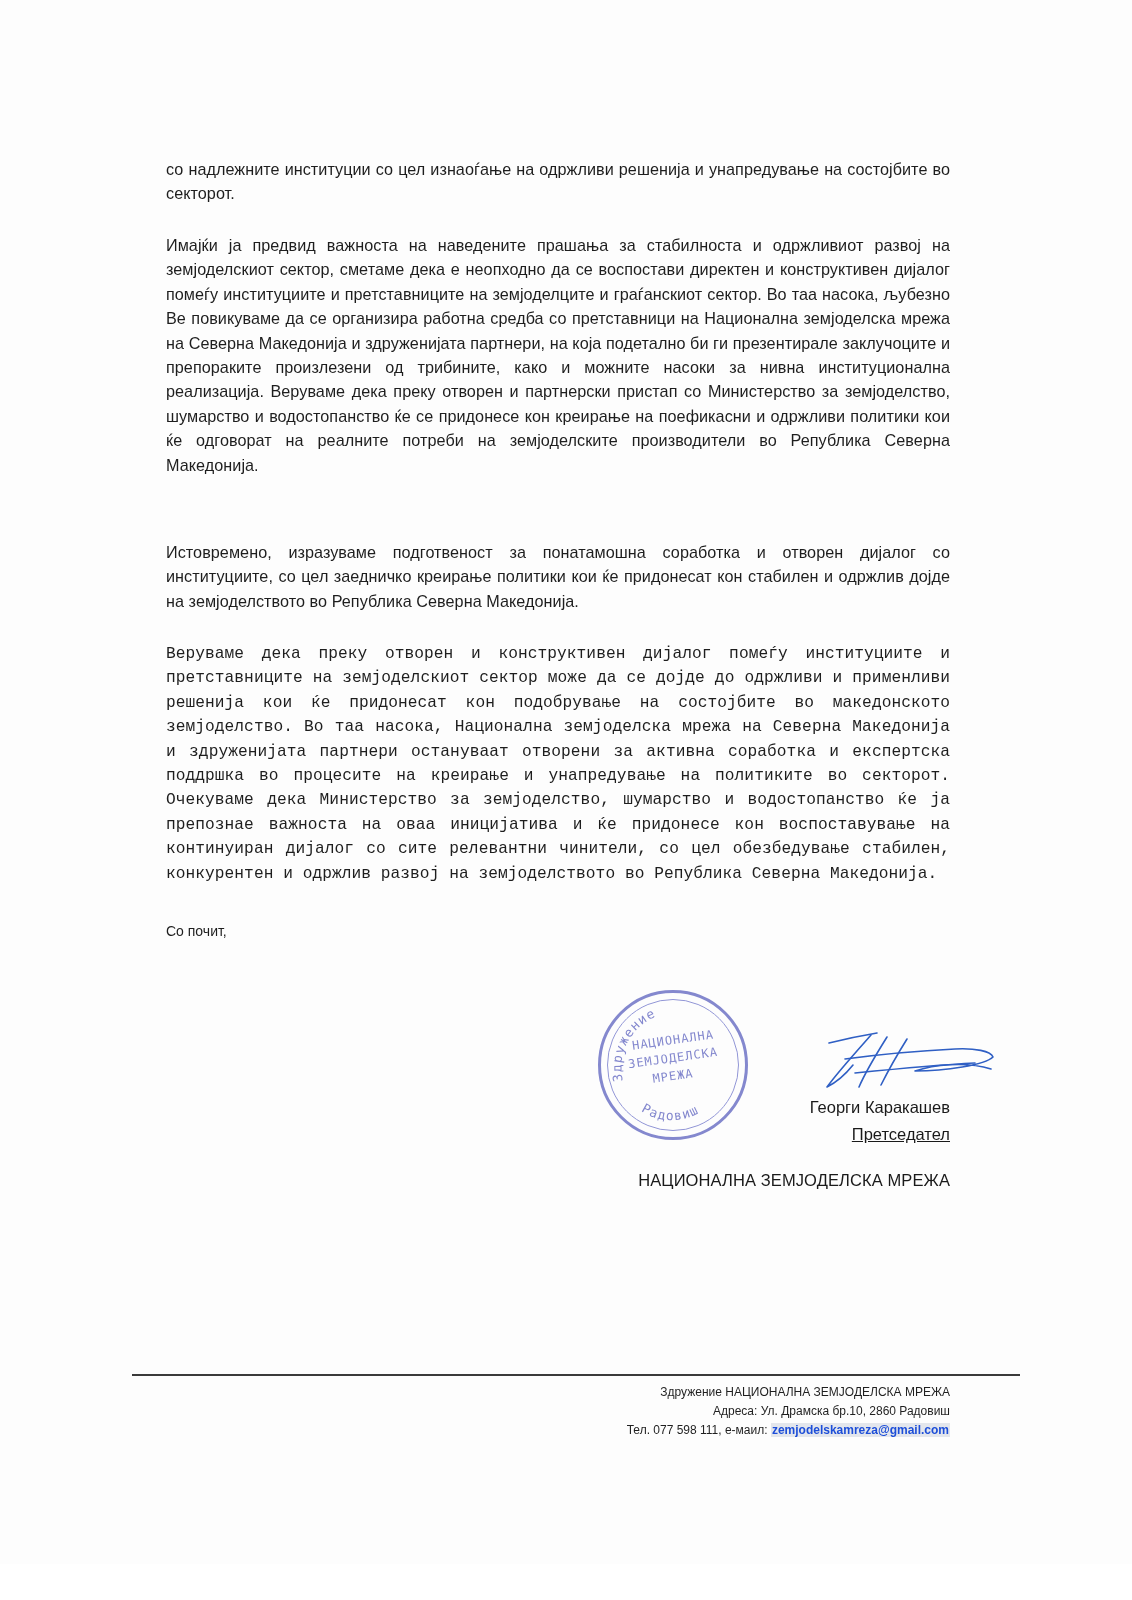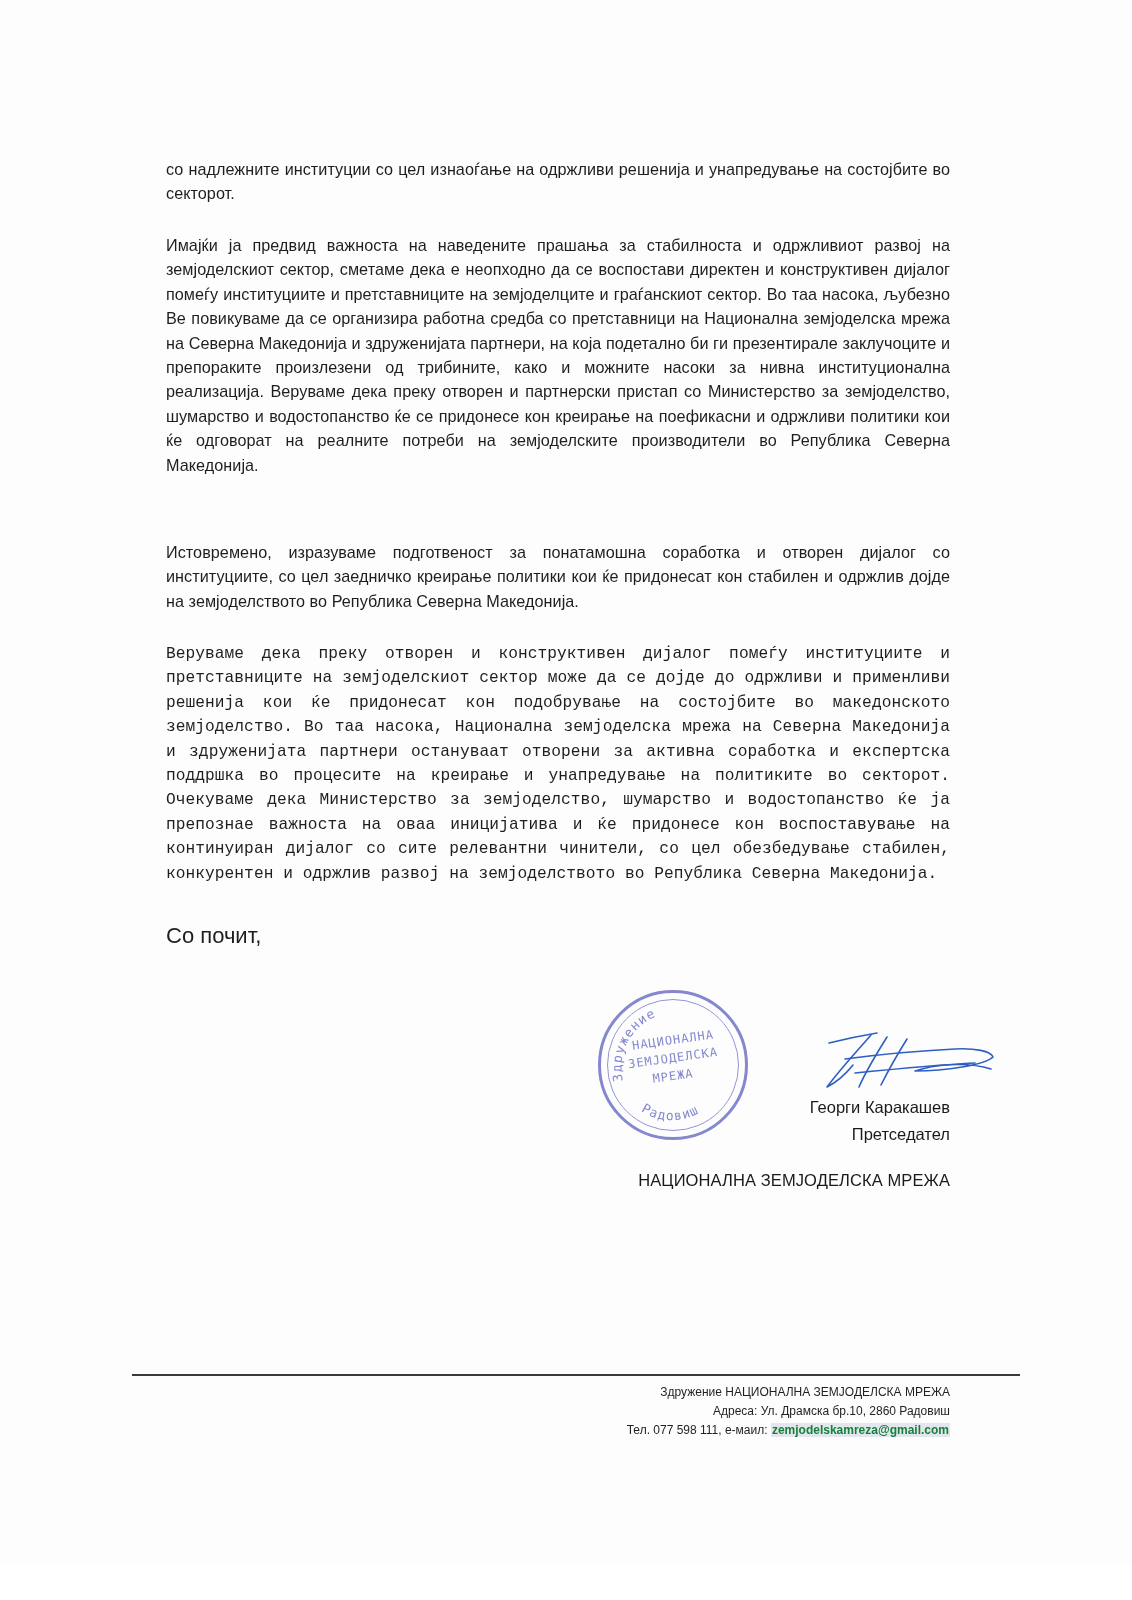--- a/index.html
+++ b/index.html
@@ -28,21 +28,21 @@
       font-size: 16.2px;
       line-height: 24.4px;
       text-align: justify;
       letter-spacing: 0.05px;
     }
     .para { margin: 0; }
     #p0 { top: 157px; }
     #p1 { top: 233px; }
     #p2 { top: 540px; }
     #p3 { top: 642px; font-family: Liberation Mono, monospace; }
-    #closing { position: absolute; left: 166px; top: 923px; font-size: 22px; }
+    #closing { position: absolute; left: 166px; top: 923px; font-size: 14px; }
 
     .stamp {
       position: absolute;
       left: 598px; top: 990px;
       width: 150px; height: 150px;
       border-radius: 50%;
       border: 3px solid #6f74c6;
       box-sizing: border-box;
       color: #6f74c6;
       opacity: 0.85;
@@ -71,21 +71,21 @@
       width: 180px; height: 70px;
     }
 
     .sig-block {
       position: absolute;
       right: 182px;
       font-size: 16.5px;
       color: #1a1a1a;
     }
     #sig-name { top: 1098px; }
-    #sig-role { top: 1125px; }
+    #sig-role { top: 1125px; text-decoration: underline; }
     #sig-org { top: 1152px; letter-spacing: 0.1px; margin-top: 19px; }
 
     .footer-rule {
       position: absolute;
       left: 132px; top: 1374px;
       width: 888px; height: 2px;
       background: #3a3a3a;
     }
     .footer {
       position: absolute;
@@ -94,21 +94,21 @@
       font-size: 12px;
       color: #1f1f1f;
     }
     #f1 { top: 1385px; }
     #f2 { top: 1404px; }
     #f3 { top: 1423px; }
     .email {
       background: #e3e6ec;
       padding: 0 1px;
       font-weight: bold;
-      color: #15803d;
+      color: #1d4ed8;
     }
   </style>
 </head>
 <body>
 
 <div class="page">
 
   <p class="para body-text" id="p0">со надлежните институции со цел изнаоѓање на одржливи решенија и унапредување на состојбите во секторот.</p>
   <p class="para body-text" id="p1">Имајќи ја предвид важноста на наведените прашања за стабилноста и одржливиот развој на земјоделскиот сектор, сметаме дека е неопходно да се воспостави директен и конструктивен дијалог помеѓу институциите и претставниците на земјоделците и граѓанскиот сектор. Во таа насока, љубезно Ве повикуваме да се организира работна средба со претставници на Национална земјоделска мрежа на Северна Македонија и здруженијата партнери, на која подетално би ги презентирале заклучоците и препораките произлезени од трибините, како и можните насоки за нивна институционална реализација. Веруваме дека преку отворен и партнерски пристап со Министерство за земјоделство, шумарство и водостопанство ќе се придонесе кон креирање на поефикасни и одржливи политики кои ќе одговорат на реалните потреби на земјоделските производители во Република Северна Македонија.</p>
   <p class="para body-text" id="p2">Истовремено, изразуваме подготвеност за понатамошна соработка и отворен дијалог со институциите, со цел заедничко креирање политики кои ќе придонесат кон стабилен и одржлив дојде на земјоделството во Република Северна Македонија.</p>

